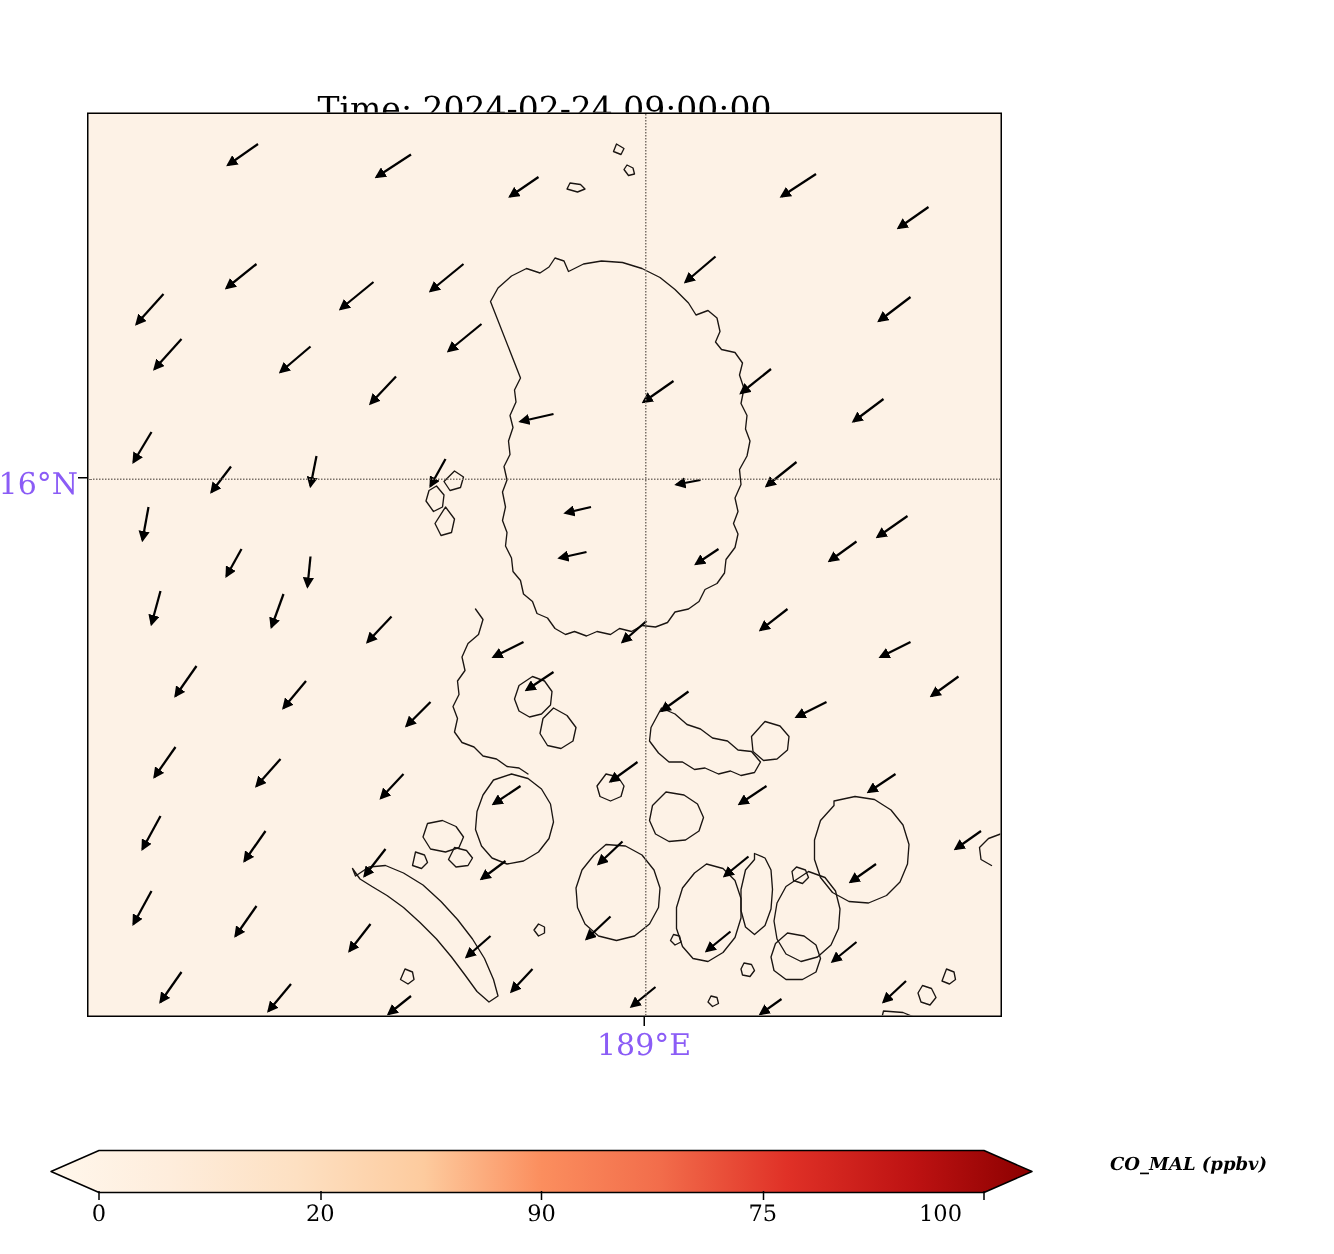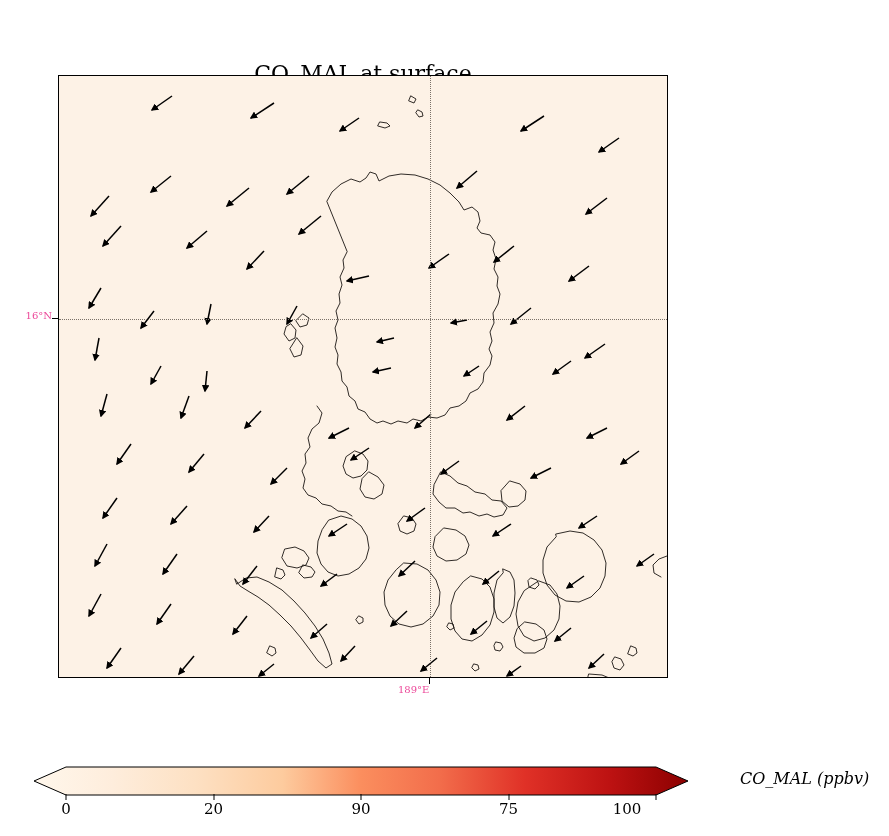--- a/index.html
+++ b/index.html
@@ -53,22 +53,22 @@
     border-top: 1px dotted #7a7168;
   }
   .gridline.vertical {
     top: 0; bottom: 0; width: 0;
     border-left: 1px dotted #7a7168;
   }
 
   
   .axis-tick-label {
     position: absolute;
-    font-size: 10px;
-    color: #ec4899;
+    font-size: 20px;
+    color: #8b5cf6;
     white-space: nowrap;
   }
   #ytick-16n {
     right: 837px;
     top: 310px;
     text-align: right;
   }
   #xtick-122e {
     left: 0;
     top: 684px;
@@ -113,32 +113,31 @@
     width: 1px;
     height: 6px;
     background: #000000;
     transform: translateX(-0.5px);
   }
 
   #colorbar-label {
     position: absolute;
     left: 740px;
     top: 769px;
-    font-size: 16px;
-    font-weight: normal;
+    font-size: 12px;
+    font-weight: bold;
     font-style: italic;
     color: #000000;
     white-space: nowrap;
   }
 </style>
 </head>
 <body>
 
 <div id="figure-title">
-  <span class="title-line">CO_MAL at surface</span>
   <span class="title-line">Time: 2024-02-24 09:00:00</span>
 </div>
 
 <div id="map-axes">
 
   <svg id="map-canvas" width="608" height="601" viewBox="0 0 608 601">
 
     <g fill="none" stroke="#1a1512" stroke-width="0.9" stroke-linejoin="round" stroke-linecap="round">
 
       <path d="M321 46 l7 1 l3 3 l-5 2 l-7 -2 z"></path>

